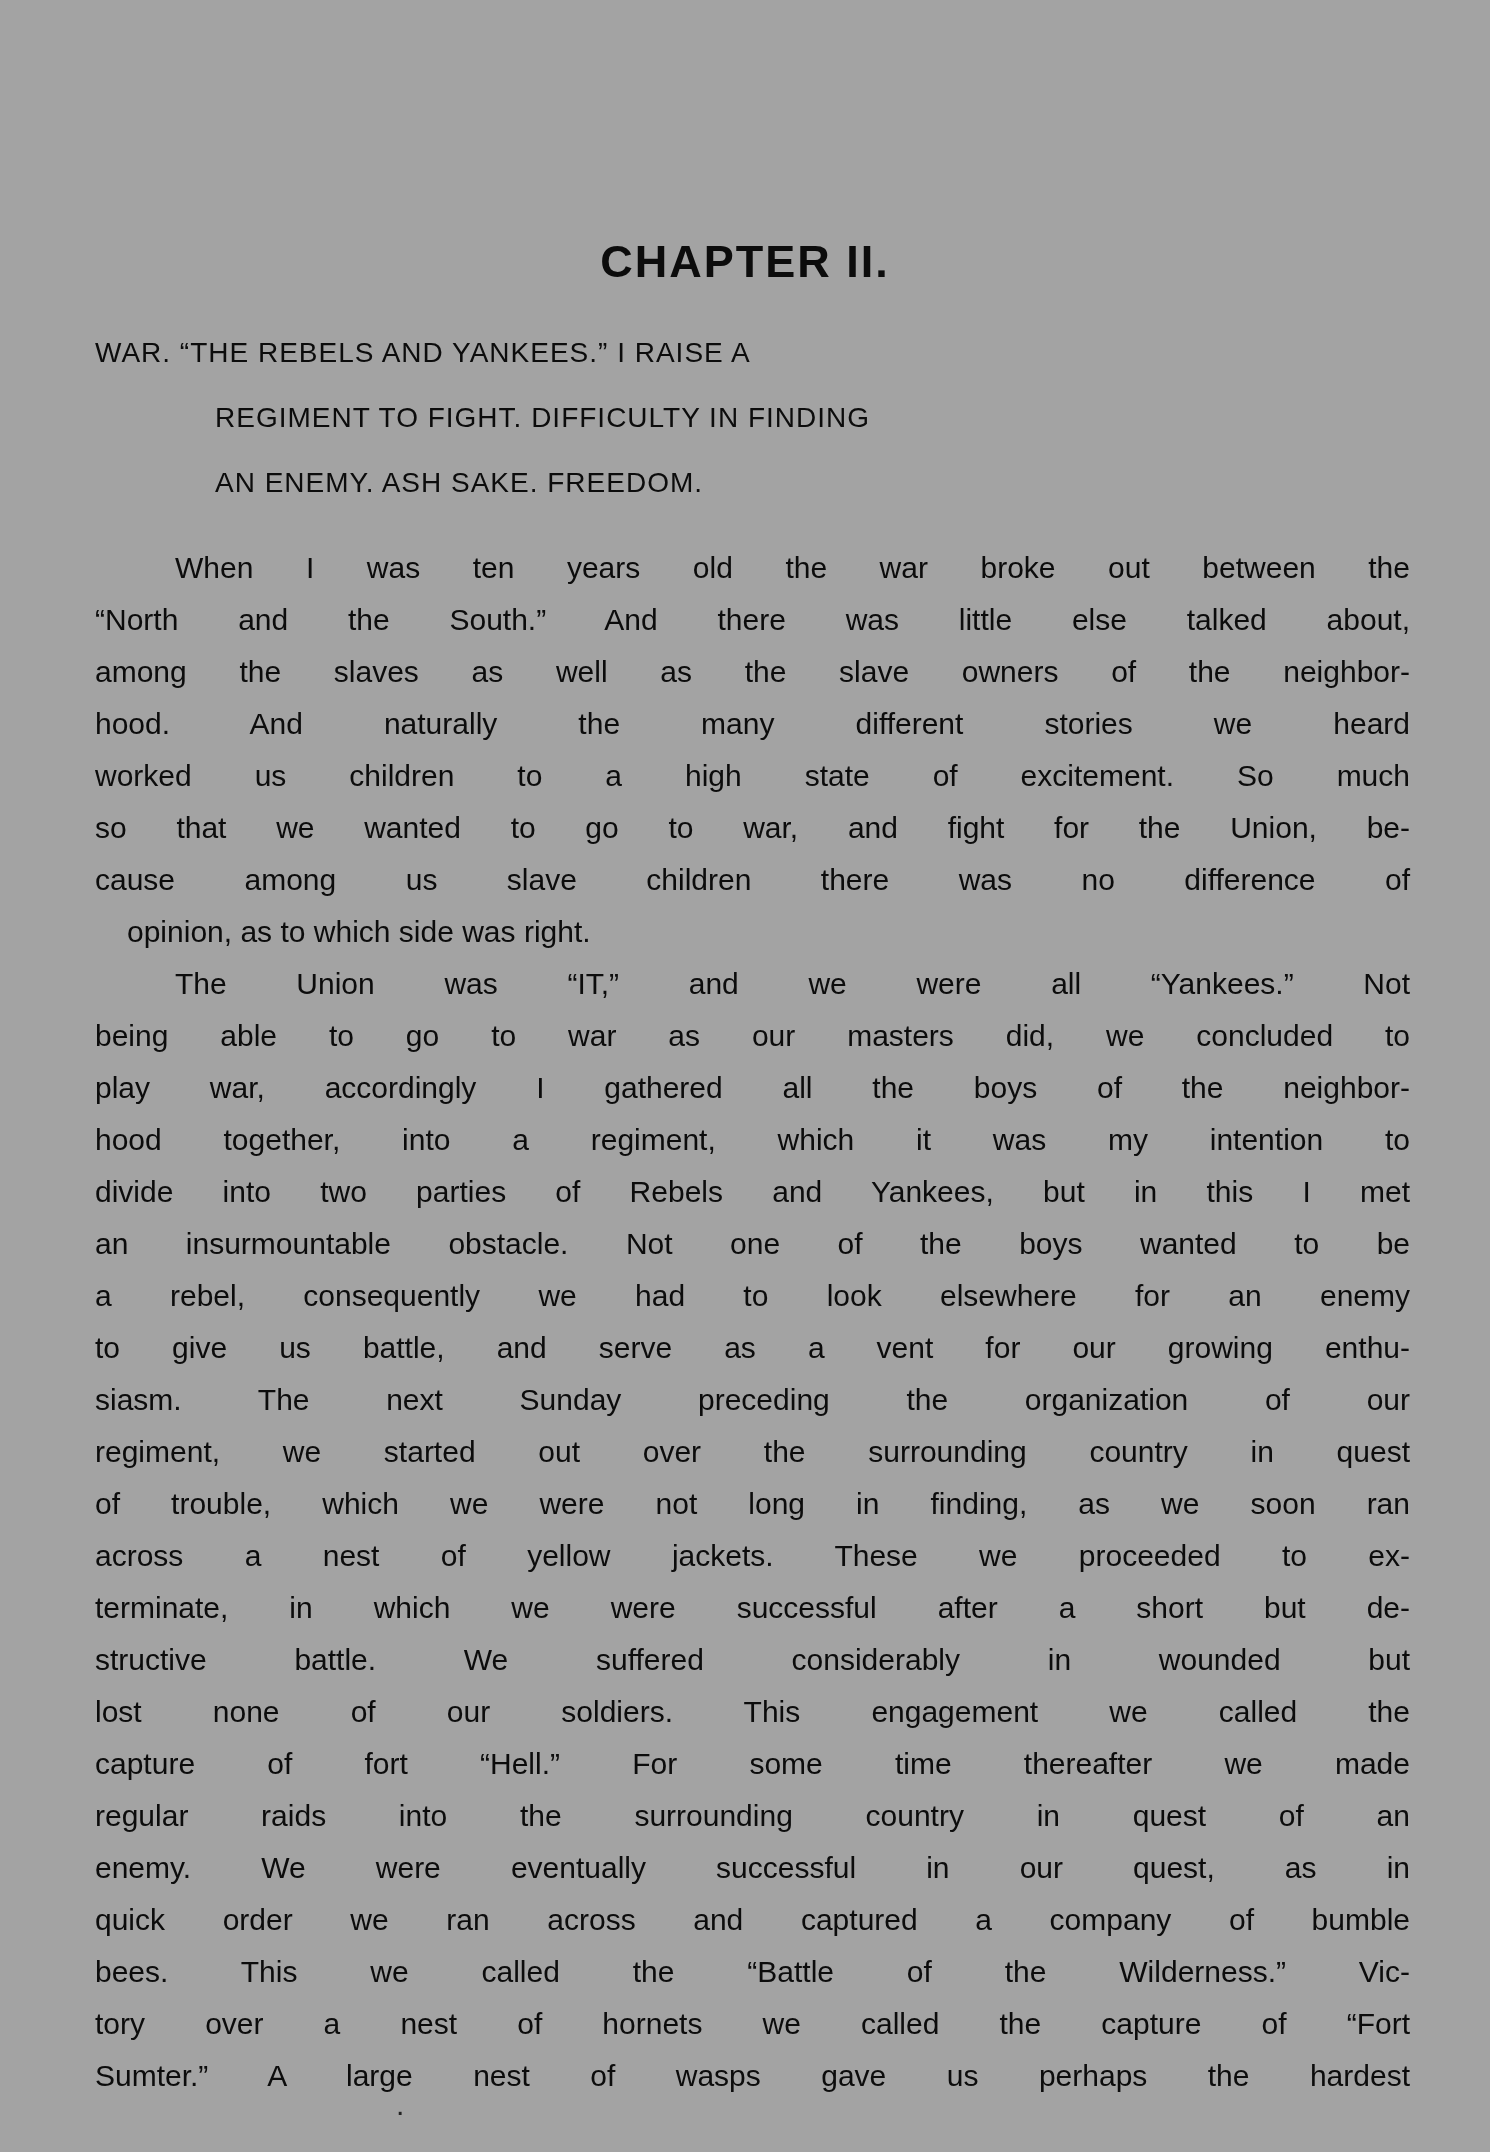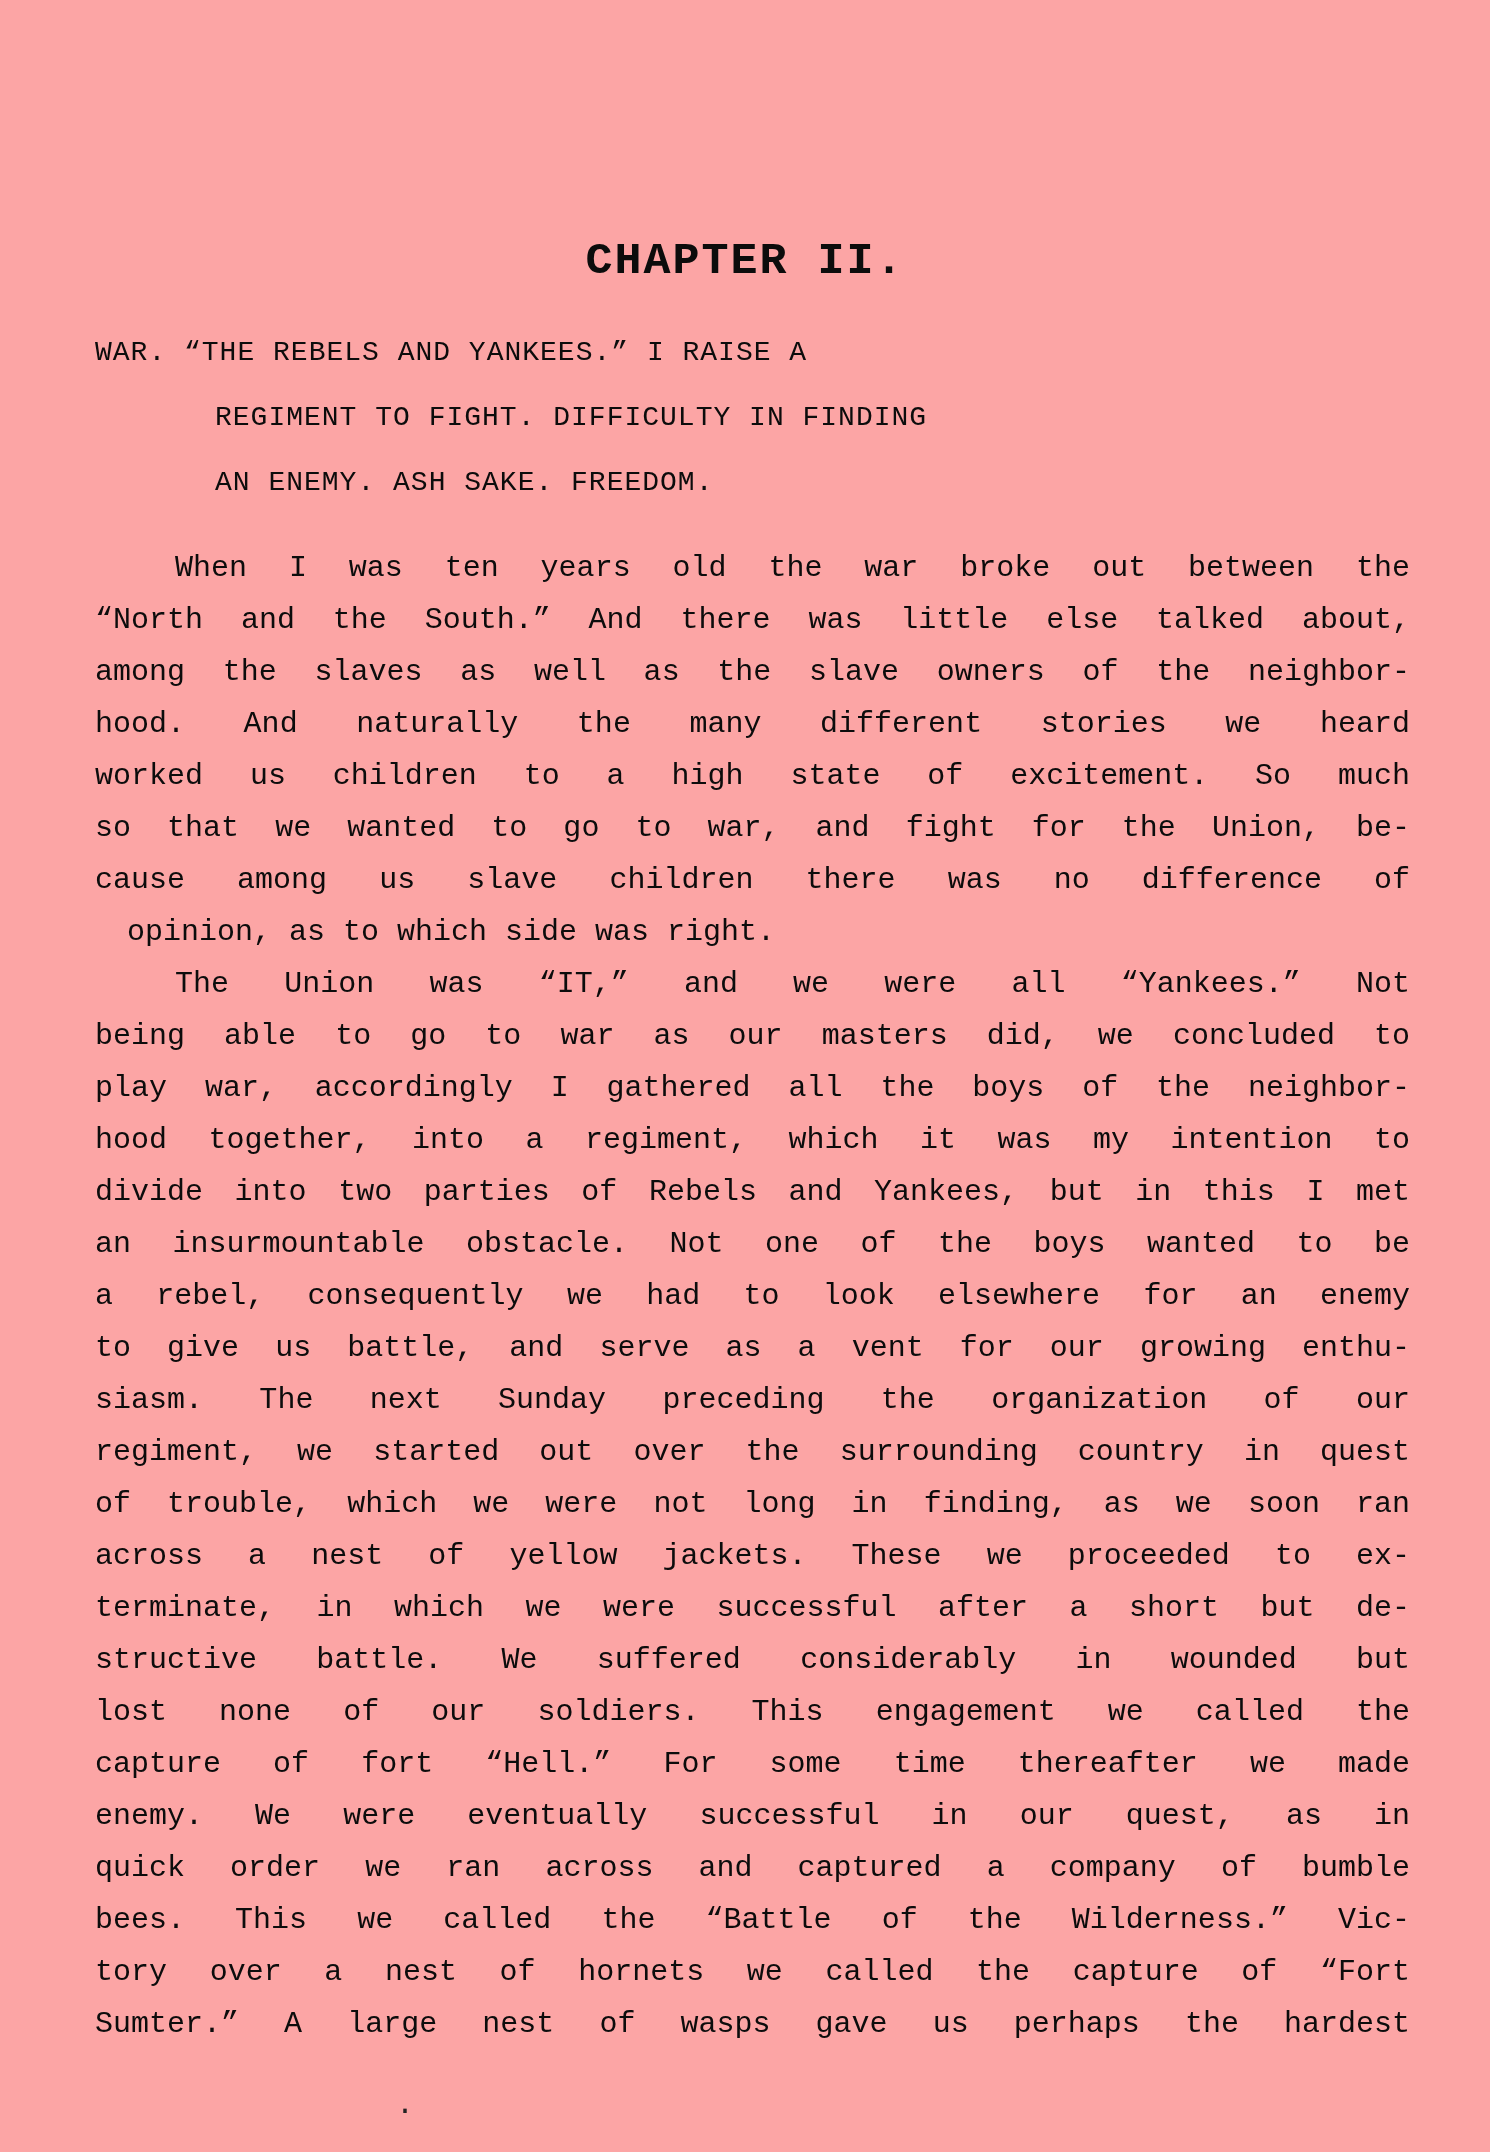--- a/index.html
+++ b/index.html
@@ -1,21 +1,21 @@
 <!DOCTYPE html>
 <html><head>
 <meta charset="utf-8">
 <style>
   html, body { margin: 0; padding: 0; background: #ffffff; }
   .page {
     position: relative;
     width: 1490px;
     height: 2152px;
-    background: #fca5a5;
-    font-family: Liberation Mono, monospace;
+    background: #a3a3a3;
+    font-family: Liberation Sans, sans-serif;
     color: #0c0c0c;
     overflow: hidden;
   }
   .heading {
     position: absolute;
     top: 236px;
     left: 0;
     width: 100%;
     text-align: center;
     font-size: 45px;
@@ -84,20 +84,21 @@
       <div class="line">a rebel, consequently we had to look elsewhere for an enemy</div>
       <div class="line">to give us battle, and serve as a vent for our growing enthu-</div>
       <div class="line">siasm. The next Sunday preceding the organization of our</div>
       <div class="line">regiment, we started out over the surrounding country in quest</div>
       <div class="line">of trouble, which we were not long in finding, as we soon ran</div>
       <div class="line">across a nest of yellow jackets. These we proceeded to ex-</div>
       <div class="line">terminate, in which we were successful after a short but de-</div>
       <div class="line">structive battle. We suffered considerably in wounded but</div>
       <div class="line">lost none of our soldiers. This engagement we called the</div>
       <div class="line">capture of fort “Hell.” For some time thereafter we made</div>
+      <div class="line">regular raids into the surrounding country in quest of an</div>
       <div class="line">enemy. We were eventually successful in our quest, as in</div>
       <div class="line">quick order we ran across and captured a company of bumble</div>
       <div class="line">bees. This we called the “Battle of the Wilderness.” Vic-</div>
       <div class="line">tory over a nest of hornets we called the capture of “Fort</div>
       <div class="line">Sumter.” A large nest of wasps gave us perhaps the hardest</div>
     </div>
   <div class="stray">.</div>
 </div>
 
 </body></html>

